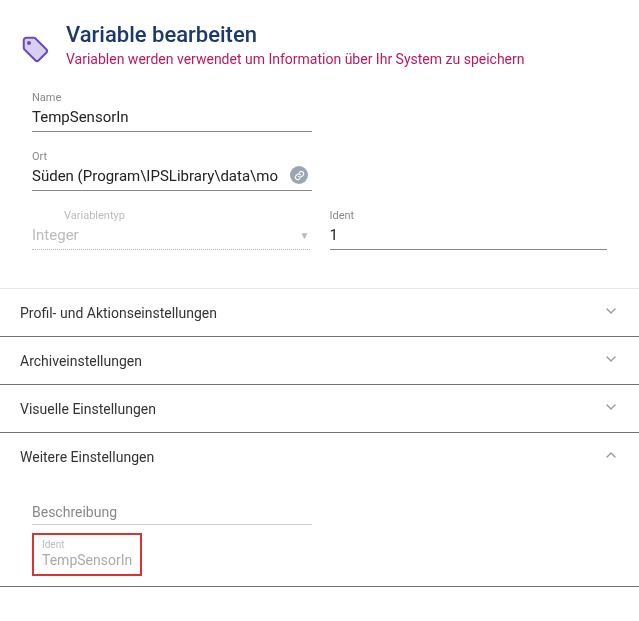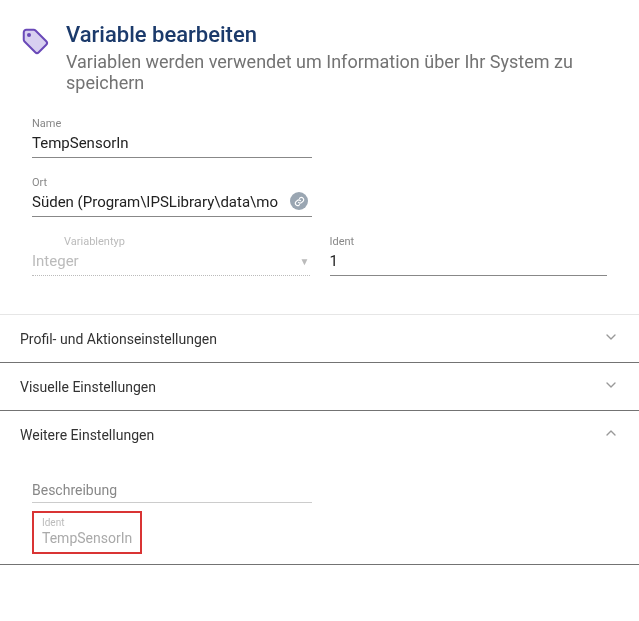--- a/index.html
+++ b/index.html
@@ -5,37 +5,37 @@
   * { box-sizing: border-box; margin: 0; padding: 0; }
   body {
     font-family: -apple-system, BlinkMacSystemFont, "Segoe UI", Roboto, Arial, sans-serif;
     font-size: 14px;
     color: #333;
     background: #fff;
     width: 639px;
   }
   .header {
     display: flex;
-    align-items: flex-start;
+    align-items: flex-end;
     padding: 22px 20px 24px 20px;
     gap: 16px;
   }
   .header-icon {
     flex-shrink: 0;
     margin-top: 4px;
   }
   .header-text h1 {
     font-size: 22px;
     font-weight: 500;
     color: #1b3a6b;
     margin-bottom: 4px;
   }
   .header-text p {
-    font-size: 18px;
-    color: #737373;
+    font-size: 14px;
+    color: #be185d;
   }
   .form-area {
     padding: 0 32px 20px 32px;
   }
   .form-row {
     display: flex;
     gap: 20px;
     margin-bottom: 18px;
   }
   .field {
@@ -188,20 +188,30 @@
       <span>Profil- und Aktionseinstellungen</span>
       <span class="chevron">
         <svg width="16" height="16" viewBox="0 0 24 24">
             <path d="M6 9l6 6 6-6" stroke="#999" stroke-width="2" fill="none" stroke-linecap="round" stroke-linejoin="round"></path>
           </svg>
       </span>
     </div>
   </div>
   <div class="acc-item">
     <div class="acc-header">
+      <span>Archiveinstellungen</span>
+      <span class="chevron">
+        <svg width="16" height="16" viewBox="0 0 24 24">
+            <path d="M6 9l6 6 6-6" stroke="#999" stroke-width="2" fill="none" stroke-linecap="round" stroke-linejoin="round"></path>
+          </svg>
+      </span>
+    </div>
+  </div>
+  <div class="acc-item">
+    <div class="acc-header">
       <span>Visuelle Einstellungen</span>
       <span class="chevron">
         <svg width="16" height="16" viewBox="0 0 24 24">
             <path d="M6 9l6 6 6-6" stroke="#999" stroke-width="2" fill="none" stroke-linecap="round" stroke-linejoin="round"></path>
           </svg>
       </span>
     </div>
   </div>
   <div class="acc-item">
     <div class="acc-header">

